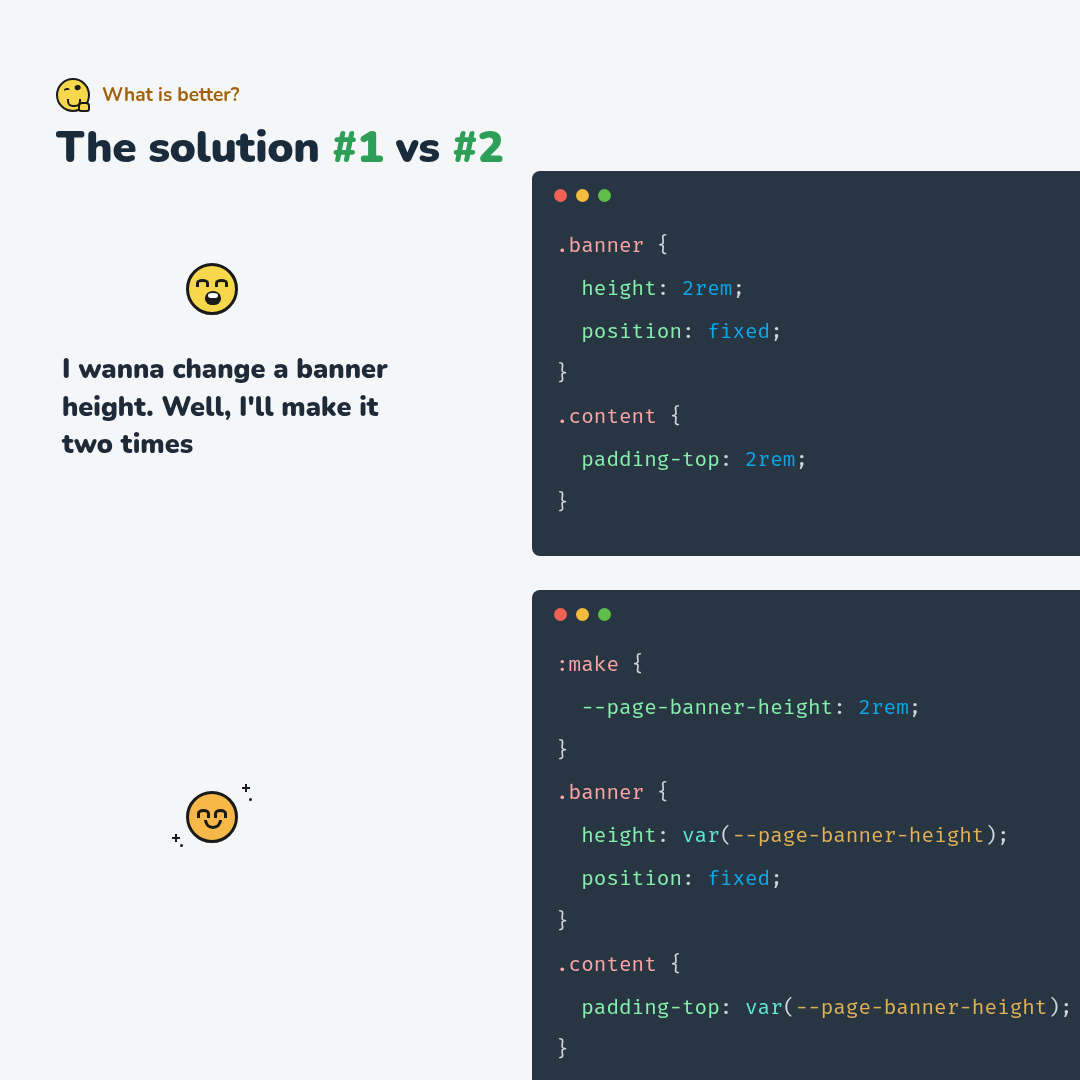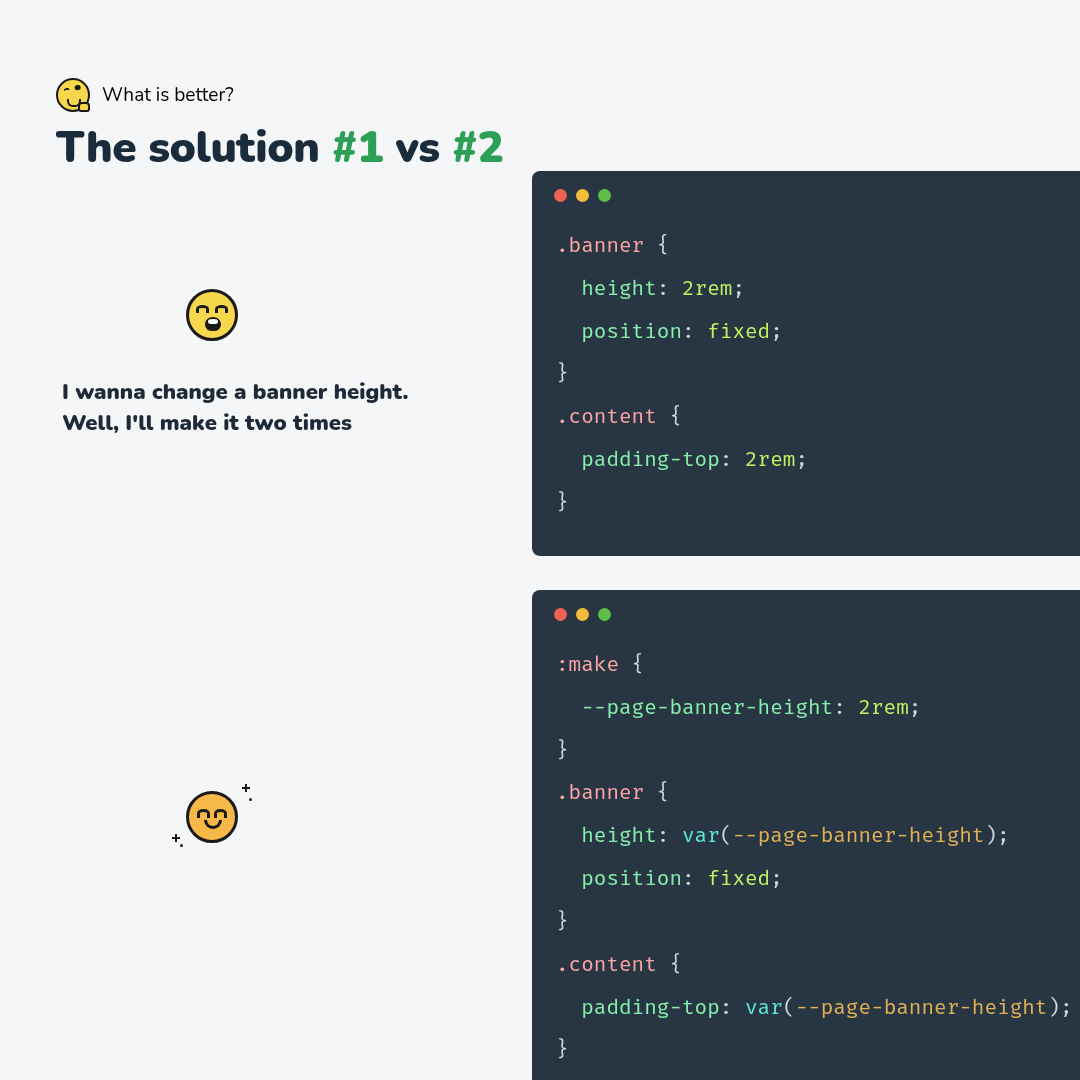--- a/index.html
+++ b/index.html
@@ -6,21 +6,21 @@
   html, body { width: 1080px; height: 1080px; overflow: hidden; }
   body {
     background: #f5f6f8;
     font-family: "Nunito", "Segoe UI", system-ui, sans-serif;
     color: #1a2b3c;
   }
   .page { position: relative; width: 1080px; height: 1080px; }
 
   
   .kicker { position: absolute; left: 56px; top: 78px; display: flex; align-items: center; gap: 12px; }
-  .kicker-text { font-size: 19px; font-weight: 400; color: #000000; }
+  .kicker-text { font-size: 19px; font-weight: 700; color: #a16207; }
   .thinking-emoji {
     width: 34px; height: 34px; border-radius: 50%;
     background: #f7d84c; border: 2px solid #1a1a1a;
     position: relative; display: inline-block;
   }
   .thinking-emoji::before {
     content: ""; position: absolute; left: 6px; top: 8px; width: 6px; height: 3px;
     border-top: 2px solid #1a1a1a; border-radius: 4px; transform: rotate(-10deg);
     box-shadow: 11px -1px 0 0 #1a1a1a;
   }
@@ -36,21 +36,21 @@
   .title { position: absolute; left: 56px; top: 118px; font-size: 44px; font-weight: 900; letter-spacing: -0.5px; }
   .title .accent { color: #2d9f57; }
 
   
   .row { position: absolute; left: 0; right: 0; display: flex; }
   .row1 { top: 171px; height: 385px; }
   .row2 { top: 590px; height: 490px; }
 
   .left { width: 532px; padding: 0 62px 0 62px; display: flex; flex-direction: column; justify-content: center; align-items: flex-start; }
   .emoji-wrap { width: 300px; display: flex; justify-content: center; margin-bottom: 36px; }
-  .caption { font-size: 22px; font-weight: 900; line-height: 1.4; color: #1e2a37; max-width: 360px; }
+  .caption { font-size: 27px; font-weight: 900; line-height: 1.4; color: #1e2a37; max-width: 360px; }
 
   
   .tired-emoji {
     width: 52px; height: 52px; border-radius: 50%;
     background: #f7d84c; border: 3px solid #1a1a1a; position: relative;
   }
   .tired-emoji .eye {
     position: absolute; top: 13px; width: 13px; height: 8px;
     border-bottom: 3px solid #1a1a1a; border-left: 3px solid #1a1a1a; border-right: 3px solid #1a1a1a;
     border-radius: 0 0 50% 50%; transform: scaleY(-1);
@@ -111,21 +111,21 @@
   .dot.yellow { background: #f4bb3d; }
   .dot.green { background: #5ebe47; }
 
   pre.code {
     font-family: "Fira Mono", ui-monospace, Menlo, Consolas, monospace;
     font-size: 21px; line-height: 2.04; color: #e6e6e6;
     padding: 22px 24px 24px 24px; white-space: pre;
   }
   .sel   { color: #fca5a5; }
   .prop  { color: #86efac; }
-  .val   { color: #bef264; margin-top: 7px; }
+  .val   { color: #0ea5e9; margin-top: 7px; }
   .fn    { color: #5eead4; }
   .var   { color: #e2b055; }
   .punct { color: #cfd6dc; }
 </style>
 </head>
 <body>
 
 <div class="page">
 
   <div class="kicker">

